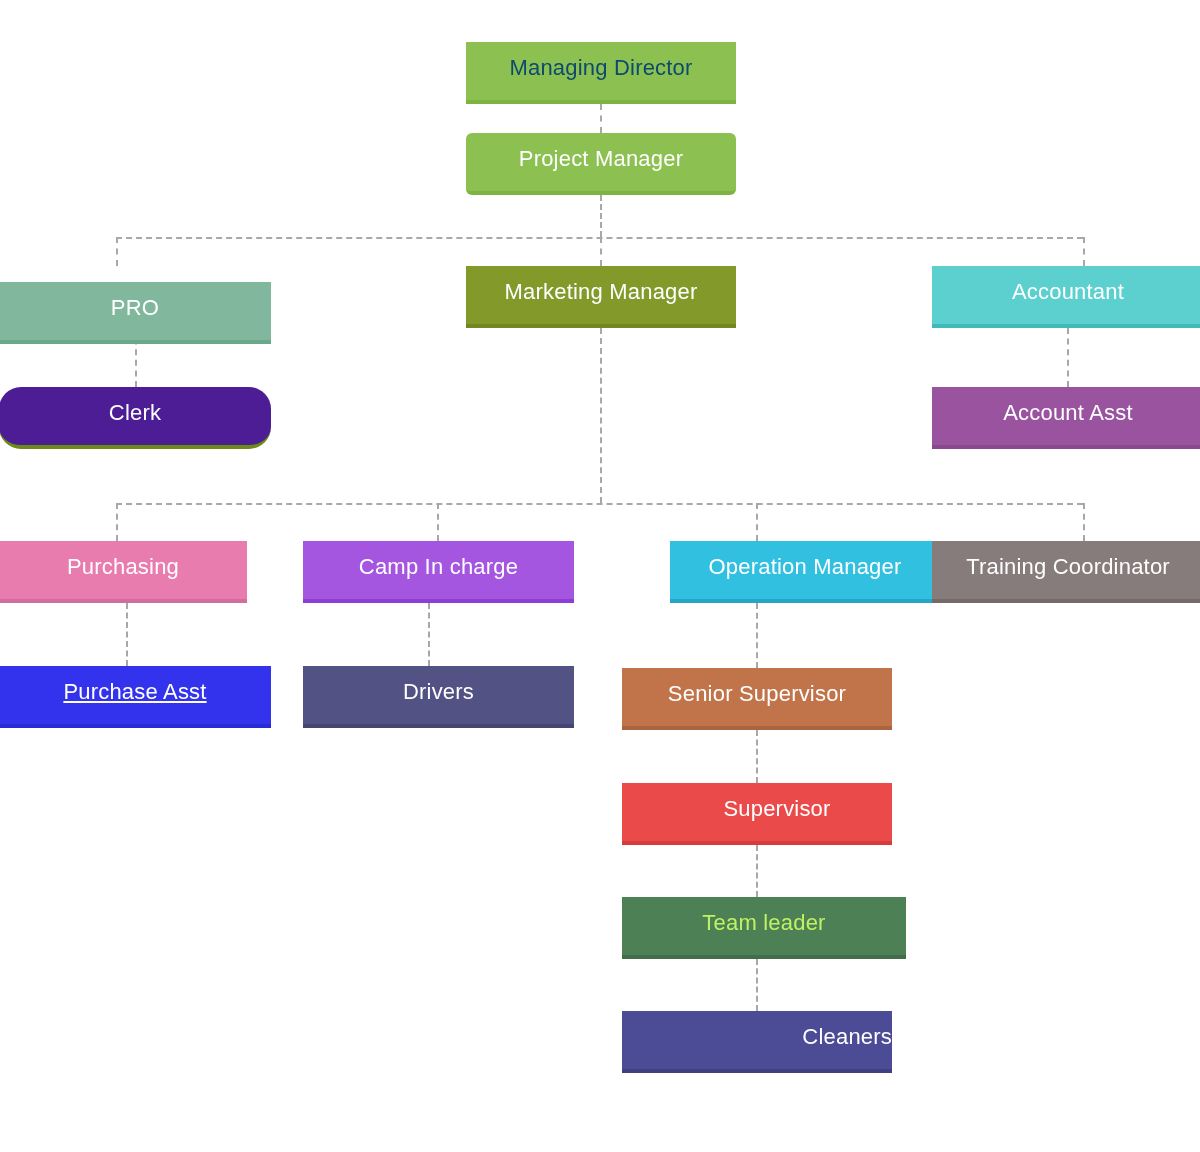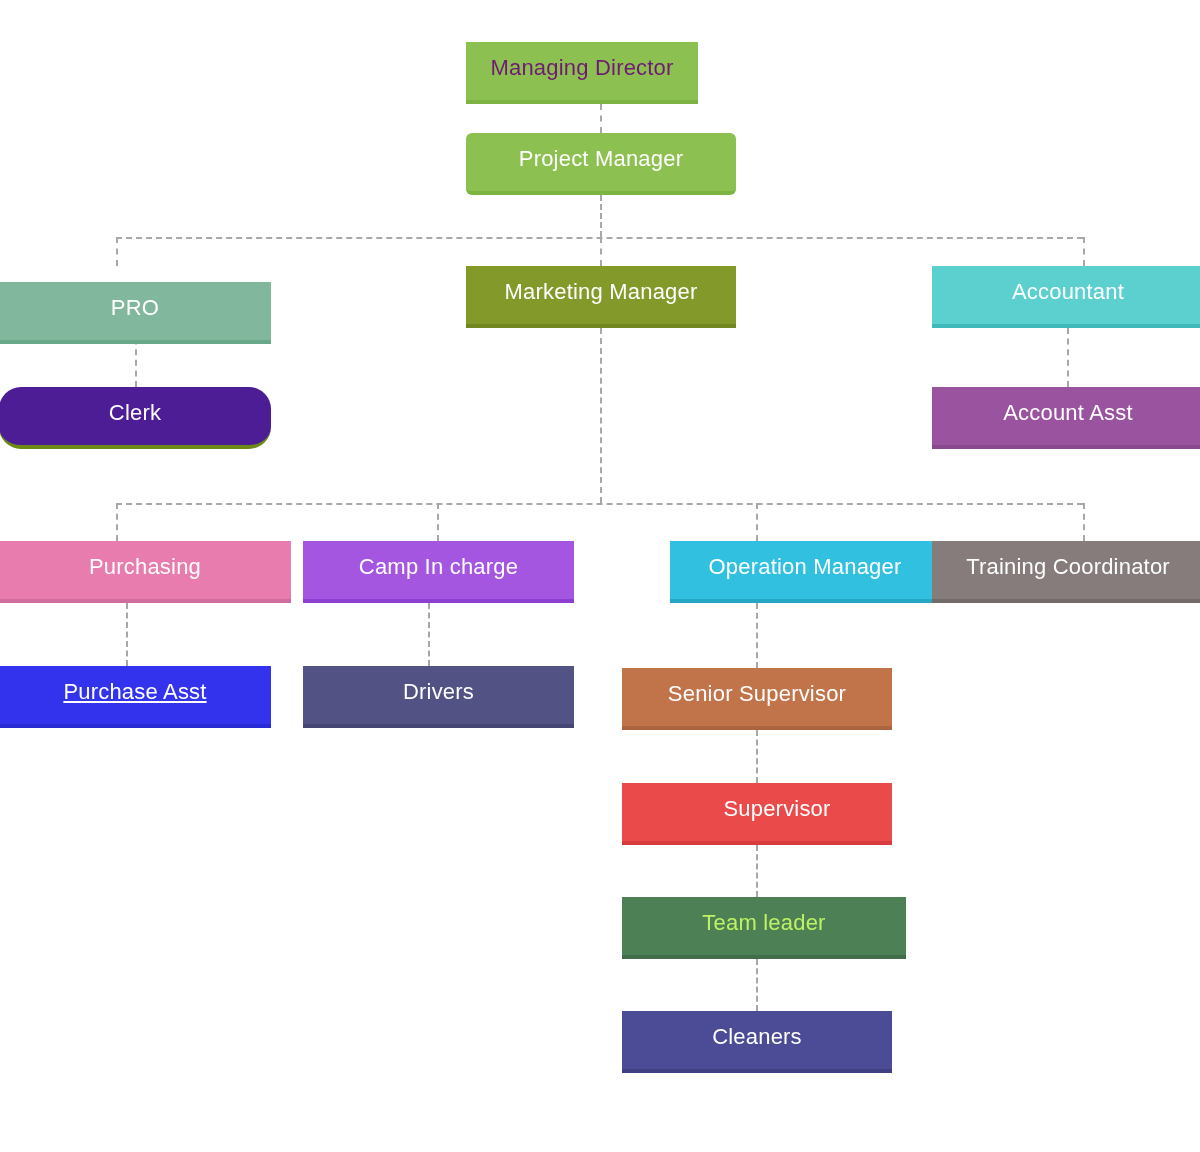--- a/index.html
+++ b/index.html
@@ -68,42 +68,42 @@
     <div class="conn conn-v" style="left: 116px; top: 503px; height: 38px; border-left-color: rgb(168, 168, 168);"></div>
     <div class="conn conn-v" style="left: 437px; top: 503px; height: 38px; border-left-color: rgb(168, 168, 168);"></div>
     <div class="conn conn-v" style="left: 756px; top: 503px; height: 38px; border-left-color: rgb(168, 168, 168);"></div>
     <div class="conn conn-v" style="left: 1083px; top: 503px; height: 38px; border-left-color: rgb(168, 168, 168);"></div>
     <div class="conn conn-v" style="left: 126px; top: 603px; height: 63px; border-left-color: rgb(168, 168, 168);"></div>
     <div class="conn conn-v" style="left: 428px; top: 603px; height: 63px; border-left-color: rgb(168, 168, 168);"></div>
     <div class="conn conn-v" style="left: 756px; top: 603px; height: 65px; border-left-color: rgb(168, 168, 168);"></div>
     <div class="conn conn-v" style="left: 756px; top: 730px; height: 53px; border-left-color: rgb(168, 168, 168);"></div>
     <div class="conn conn-v" style="left: 756px; top: 845px; height: 52px; border-left-color: rgb(168, 168, 168);"></div>
     <div class="conn conn-v" style="left: 756px; top: 959px; height: 52px; border-left-color: rgb(168, 168, 168);"></div>
-    <div class="node" style="left: 466px; top: 42px; width: 232px; height: 62px; background: rgb(140, 193, 82); border-bottom: 4px solid rgb(124, 179, 66); color: #701a75; text-align: right;">
+    <div class="node" style="left: 466px; top: 42px; width: 270px; height: 62px; background: rgb(140, 193, 82); border-bottom: 4px solid rgb(124, 179, 66); color: #0c4a6e; text-align: right;">
       <span class="node-label">Managing Director</span>
     </div>
     <div class="node" style="left: 466px; top: 133px; width: 270px; height: 62px; background: rgb(140, 193, 82); border-bottom: 4px solid rgb(124, 179, 66); color: rgb(255, 255, 255); border-radius: 6px;">
       <span class="node-label">Project Manager</span>
     </div>
     <div class="node" style="left: -1px; top: 282px; width: 272px; height: 62px; background: rgb(129, 183, 156); border-bottom: 4px solid rgb(106, 168, 138); color: rgb(255, 255, 255);">
       <span class="node-label">PRO</span>
     </div>
     <div class="node" style="left: 466px; top: 266px; width: 270px; height: 62px; background: rgb(131, 154, 43); border-bottom: 4px solid rgb(114, 135, 31); color: rgb(255, 255, 255);">
       <span class="node-label">Marketing Manager</span>
     </div>
     <div class="node" style="left: 932px; top: 266px; width: 272px; height: 62px; background: rgb(92, 207, 207); border-bottom: 4px solid rgb(63, 185, 185); color: rgb(255, 255, 255);">
       <span class="node-label">Accountant</span>
     </div>
     <div class="node" style="left: -1px; top: 387px; width: 272px; height: 62px; background: #4c1d95; border-bottom: 4px solid rgb(109, 138, 24); color: rgb(255, 255, 255); border-radius: 22px;">
       <span class="node-label">Clerk</span>
     </div>
     <div class="node" style="left: 932px; top: 387px; width: 272px; height: 62px; background: rgb(154, 83, 159); border-bottom: 4px solid rgb(136, 74, 141); color: rgb(255, 255, 255);">
       <span class="node-label">Account Asst</span>
     </div>
-    <div class="node" style="left: -1px; top: 541px; width: 292px; height: 62px; background: rgb(232, 124, 174); border-bottom: 4px solid rgb(208, 109, 156); color: rgb(255, 255, 255);">
+    <div class="node" style="left: -1px; top: 541px; width: 248px; height: 62px; background: rgb(232, 124, 174); border-bottom: 4px solid rgb(208, 109, 156); color: rgb(255, 255, 255);">
       <span class="node-label">Purchasing</span>
     </div>
     <div class="node" style="left: 303px; top: 541px; width: 271px; height: 62px; background: rgb(165, 86, 224); border-bottom: 4px solid rgb(140, 63, 208); color: rgb(255, 255, 255);">
       <span class="node-label">Camp In charge</span>
     </div>
     <div class="node" style="left: 622px; top: 541px; width: 270px; height: 62px; background: rgb(49, 192, 224); border-bottom: 4px solid rgb(39, 165, 196); color: rgb(255, 255, 255); margin-left: 48px;">
       <span class="node-label">Operation Manager</span>
     </div>
     <div class="node" style="left: 932px; top: 541px; width: 272px; height: 62px; background: rgb(134, 124, 124); border-bottom: 4px solid rgb(115, 106, 106); color: rgb(255, 255, 255);">
       <span class="node-label">Training Coordinator</span>
@@ -116,16 +116,16 @@
     </div>
     <div class="node" style="left: 622px; top: 668px; width: 270px; height: 62px; background: rgb(193, 116, 74); border-bottom: 4px solid rgb(171, 100, 64); color: rgb(255, 255, 255);">
       <span class="node-label">Senior Supervisor</span>
     </div>
     <div class="node" style="left: 622px; top: 783px; width: 270px; height: 62px; background: rgb(235, 74, 74); border-bottom: 4px solid rgb(216, 59, 59); color: rgb(255, 255, 255); padding-left: 40px;">
       <span class="node-label">Supervisor</span>
     </div>
     <div class="node" style="left: 622px; top: 897px; width: 284px; height: 62px; background: rgb(77, 128, 85); border-bottom: 4px solid rgb(65, 110, 72); color: #bef264; text-align: right;">
       <span class="node-label">Team leader</span>
     </div>
-    <div class="node" style="left: 622px; top: 1011px; width: 270px; height: 62px; background: rgb(76, 75, 150); border-bottom: 4px solid rgb(64, 63, 130); color: rgb(255, 255, 255);">
+    <div class="node" style="left: 622px; top: 1011px; width: 270px; height: 62px; background: rgb(76, 75, 150); border-bottom: 4px solid rgb(64, 63, 130); color: rgb(255, 255, 255); justify-content: flex-end;">
       <span class="node-label">Cleaners</span>
     </div>
   </div>
 
 </body></html>

